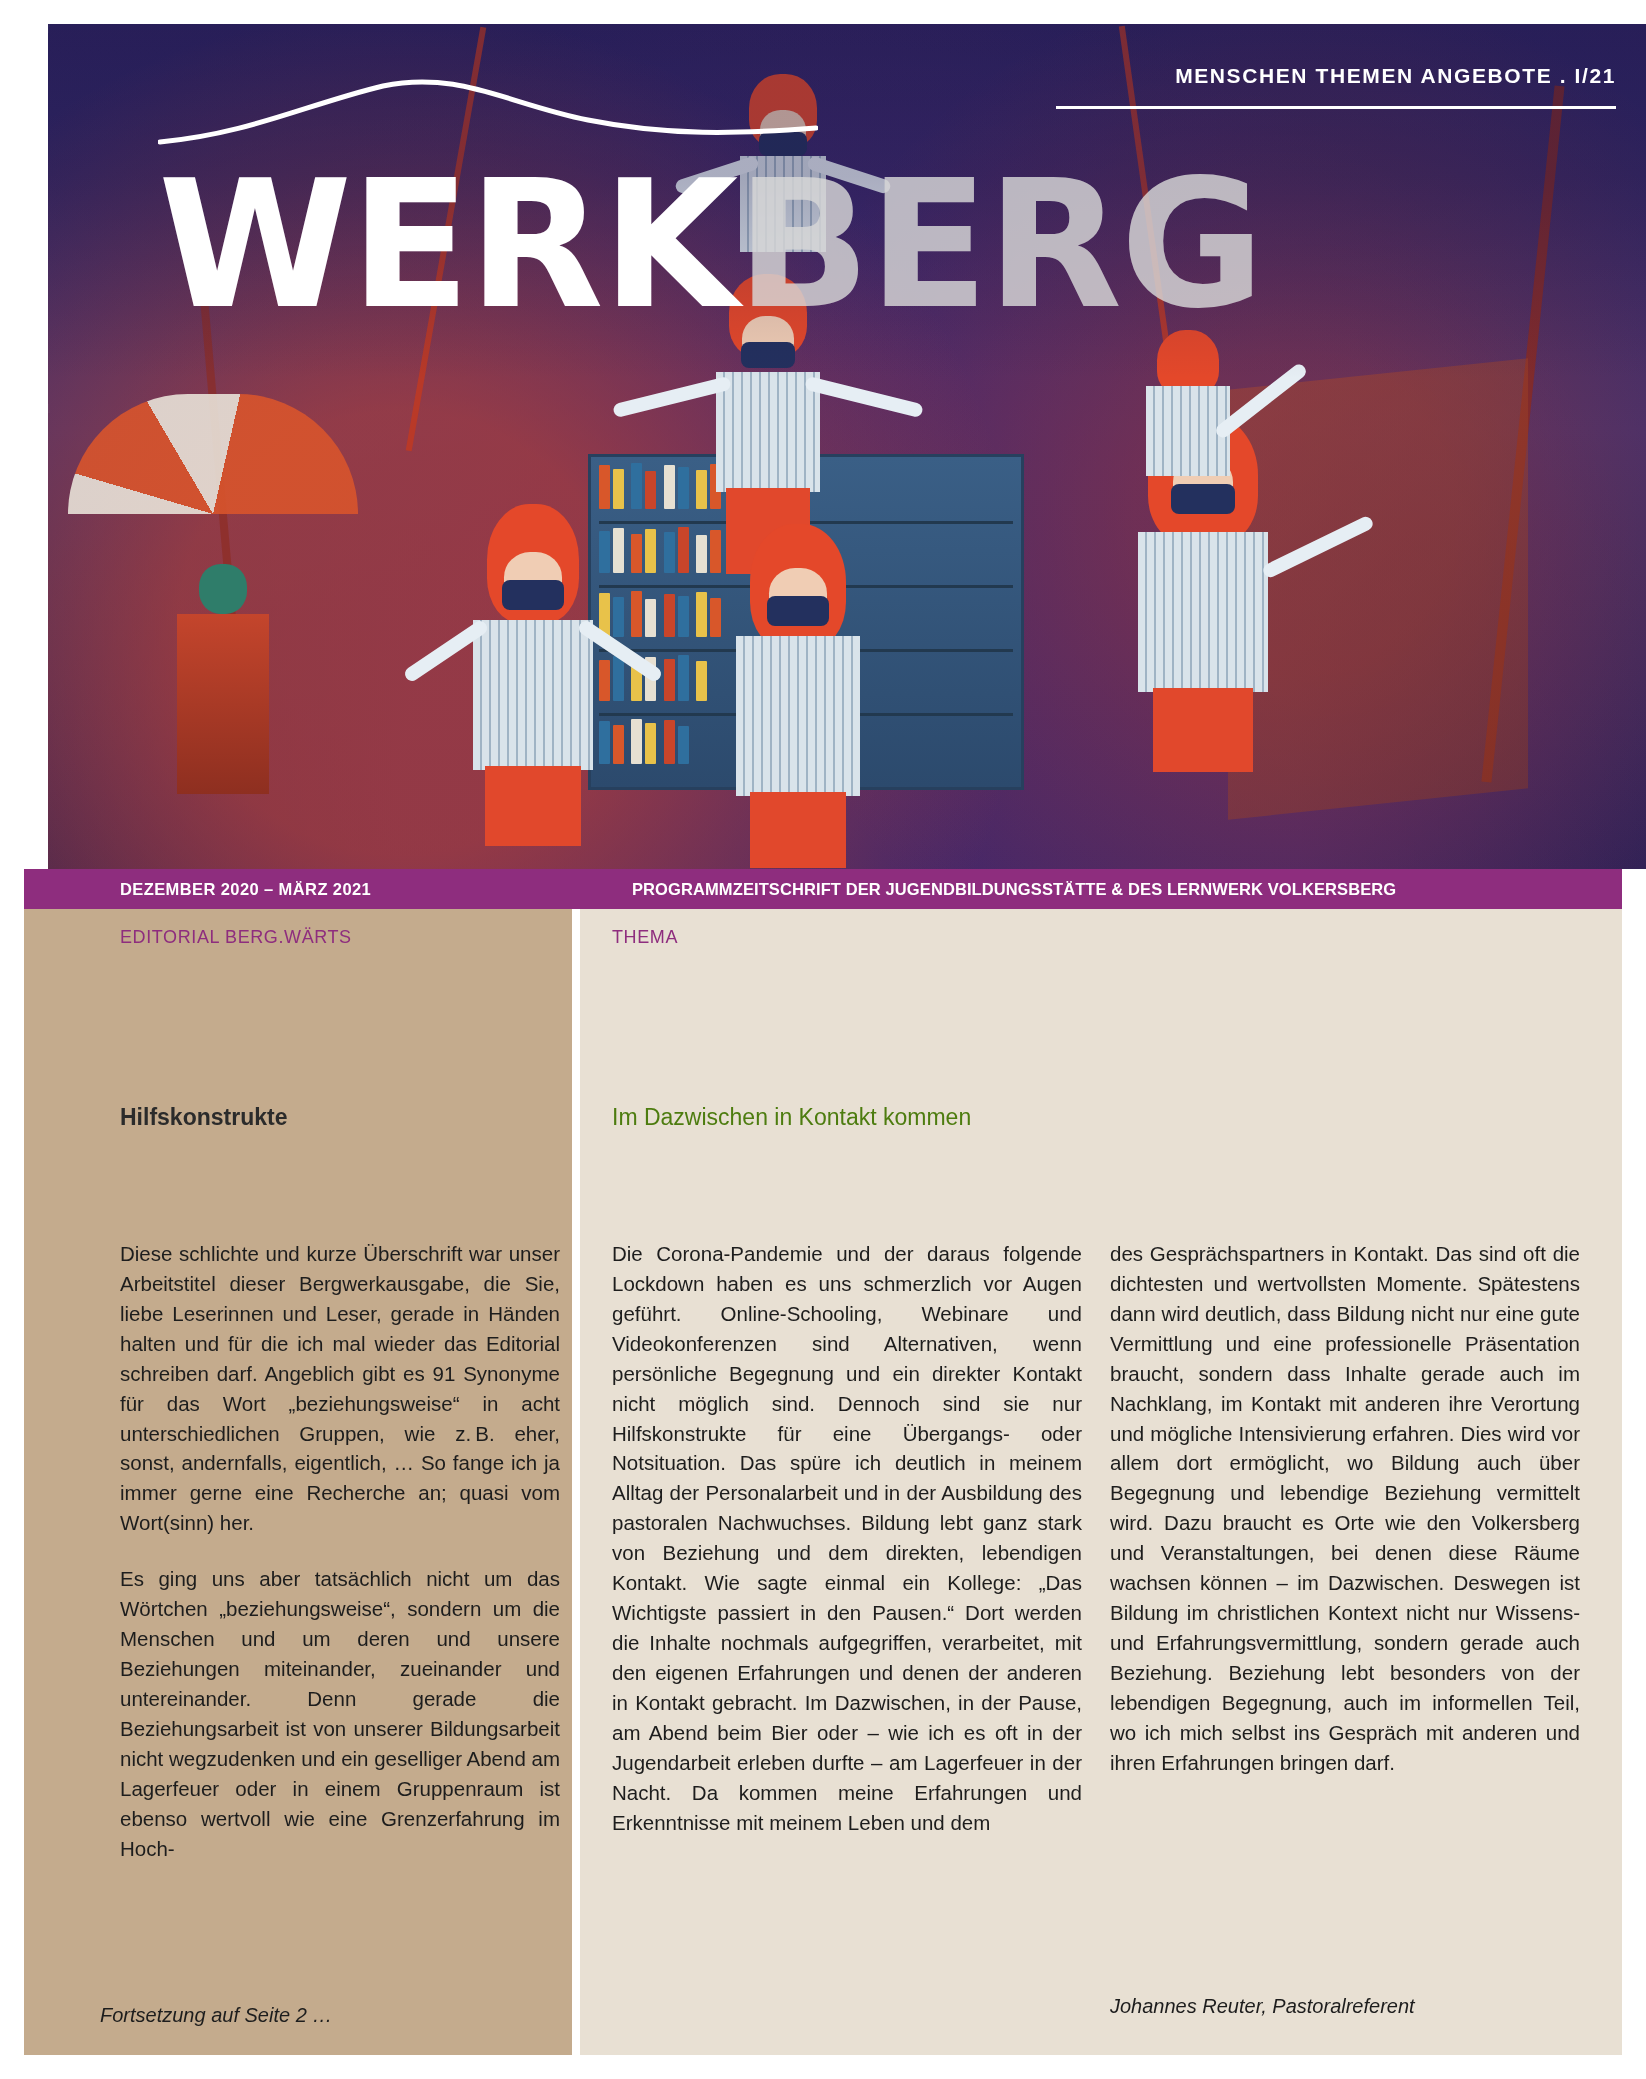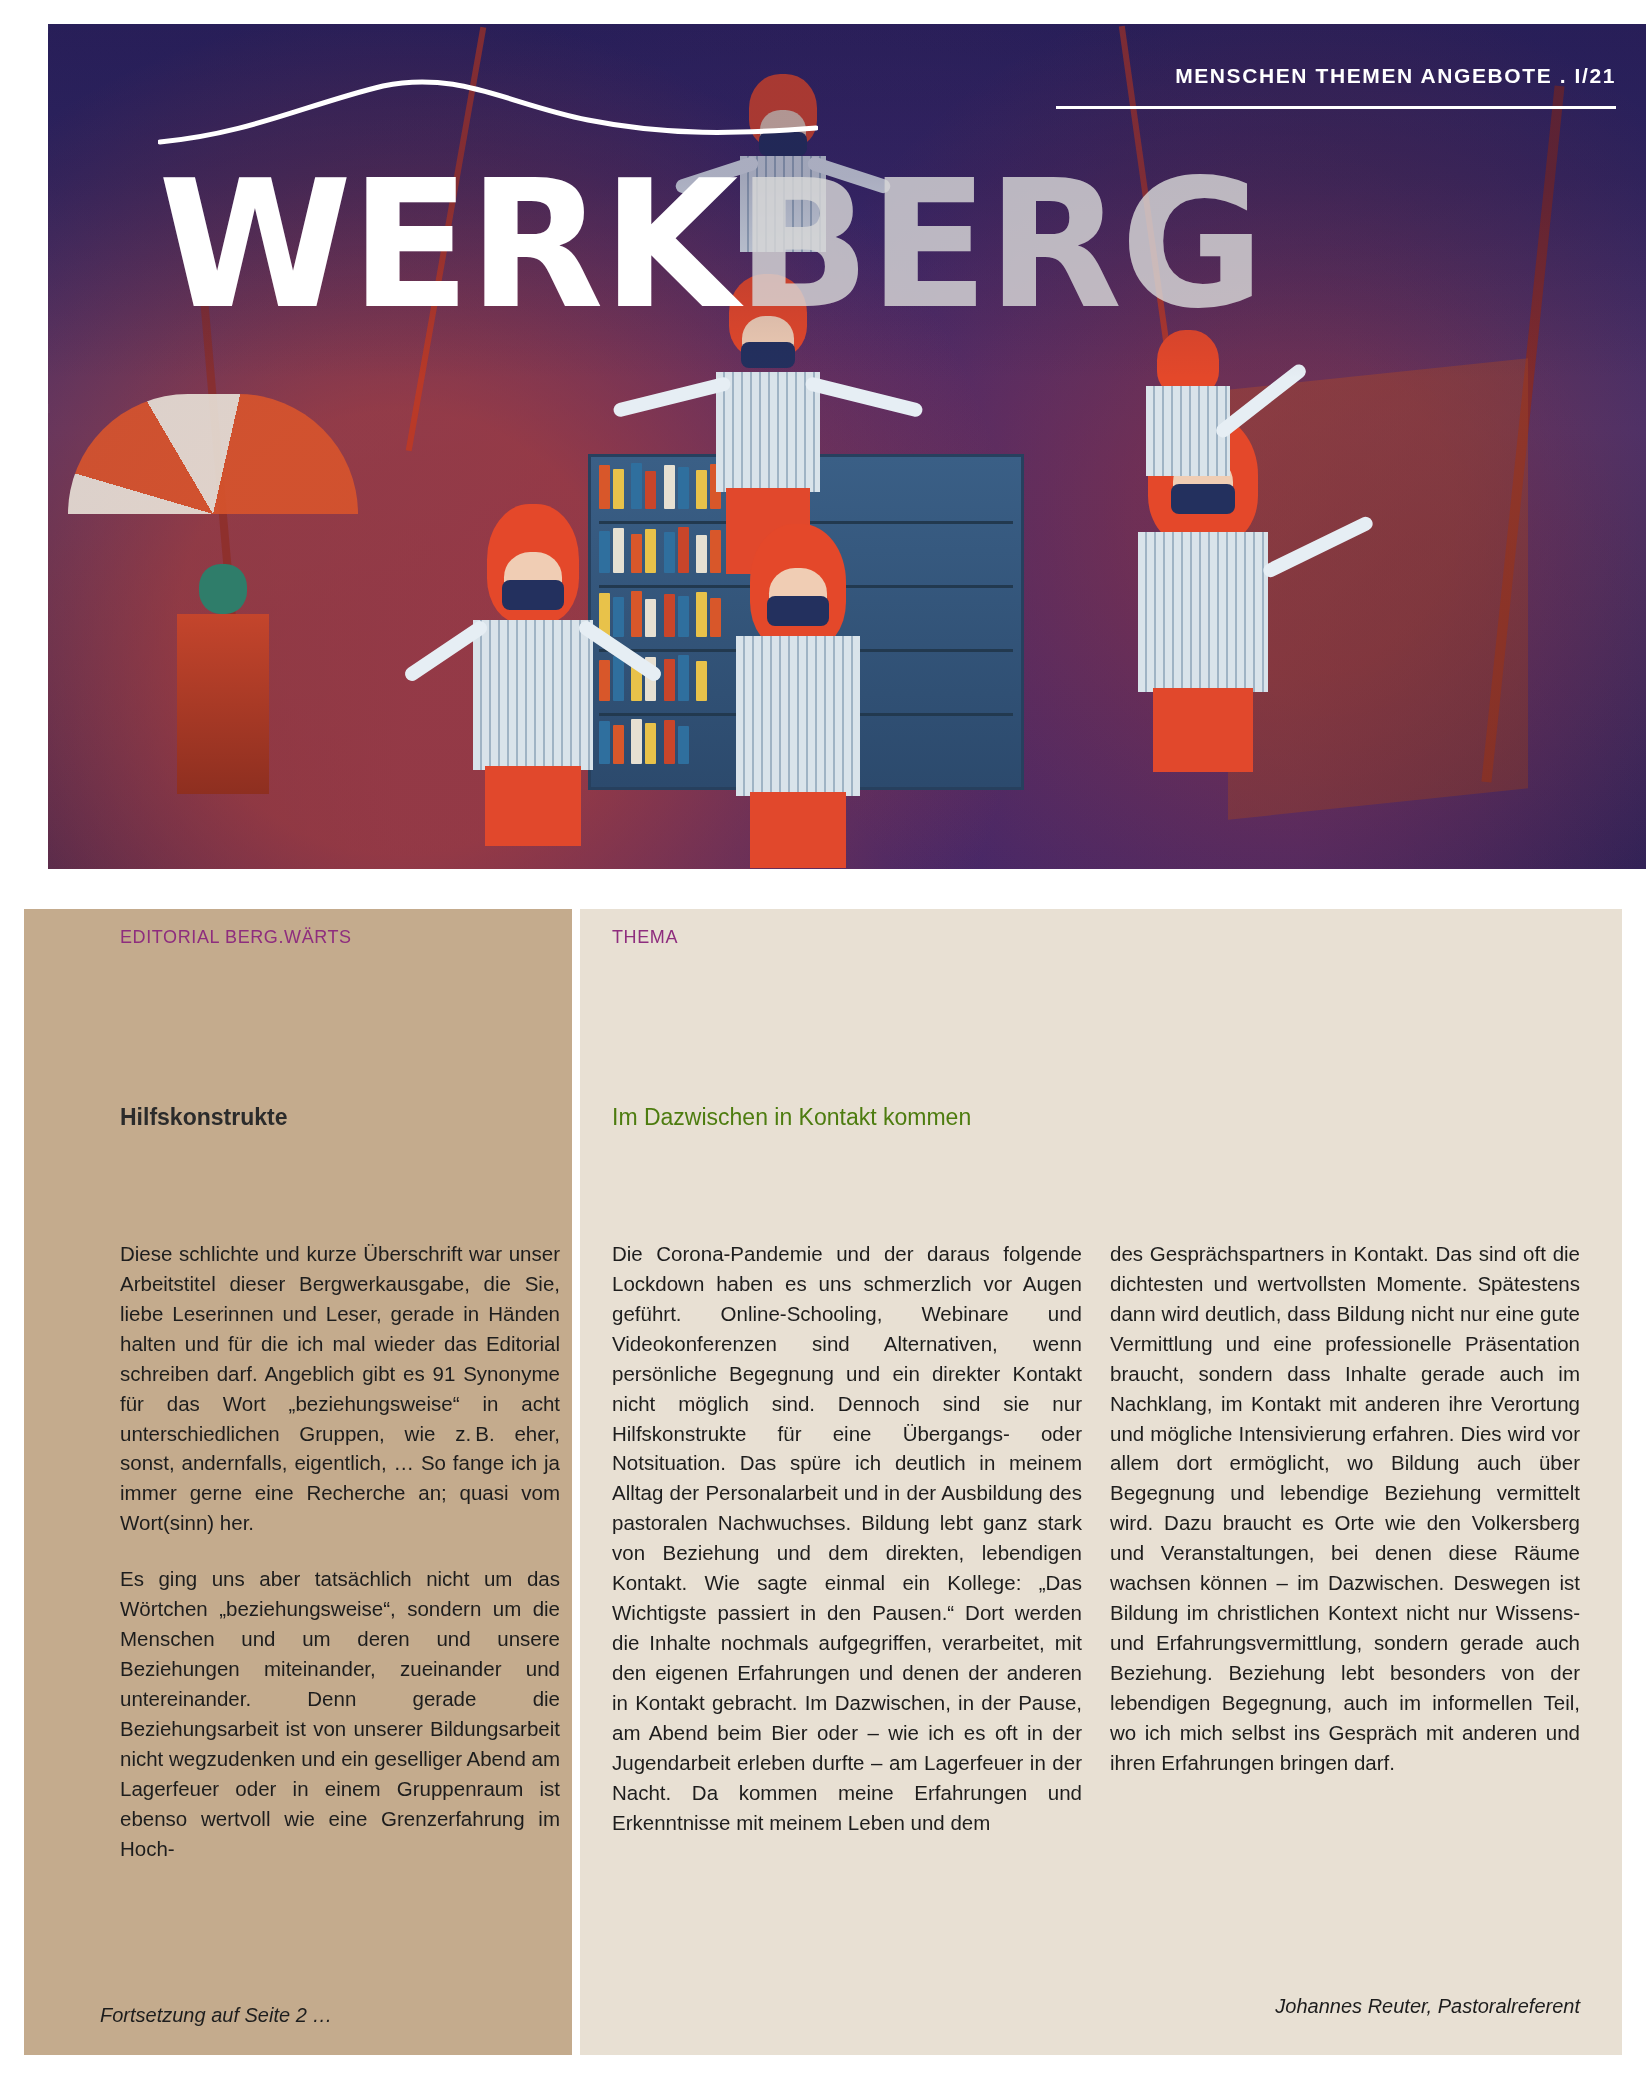--- a/index.html
+++ b/index.html
@@ -133,21 +133,21 @@
   .bodyL{position:absolute;left:96px;top:330px;width:440px;}
   .bodyL p{margin:0 0 26px 0;}
   .contL{
     position:absolute;right:32px;bottom:28px;width:440px;
     font-style:italic;font-size:20px;color:#1d1d1d;
   }
   .bodyC1{position:absolute;left:32px;top:330px;width:470px;}
   .bodyC2{position:absolute;left:530px;top:330px;width:470px;}
   .bodyC1 p,.bodyC2 p{margin:0 0 0 0;}
   .sig{
-    position:absolute;left:530px;top:1086px;width:470px;text-align:right;
+    position:absolute;left:530px;top:1086px;width:470px;text-align:left;
     font-style:italic;font-size:20px;color:#1d1d1d;
   }
   .hairline{position:absolute;left:572px;top:909px;width:8px;height:1146px;background:#ffffff;}
 </style>
 </head>
 <body>
 
 <div class="page">
 
   <div class="hero">
@@ -259,20 +259,24 @@
     </svg>
 
     <div class="kicker">MENSCHEN  THEMEN  ANGEBOTE  .  I/21</div>
     <div class="rule"></div>
 
     <div class="wordmark">
       <span class="w1">WERK</span><span class="w2">BERG</span>
     </div>
   </div>
 
+  <div class="bar">
+    <div class="left">DEZEMBER 2020 – MÄRZ 2021</div>
+    <div class="right">PROGRAMMZEITSCHRIFT DER JUGENDBILDUNGSSTÄTTE &amp; DES LERNWERK VOLKERSBERG</div>
+  </div>
 
   <div class="colL">
     <div class="label label-l">EDITORIAL BERG.WÄRTS</div>
     <div class="l-subhead">Hilfskonstrukte</div>
     <div class="body-col bodyL">
       <p>Diese schlichte und kurze Überschrift war unser Arbeitstitel dieser Bergwerkausgabe, die Sie, liebe Leserinnen und Leser, gerade in Händen halten und für die ich mal wieder das Editorial schreiben darf. Angeblich gibt es 91 Synonyme für das Wort „beziehungsweise“ in acht unterschiedlichen Gruppen, wie z. B. eher, sonst, andernfalls, eigentlich, … So fange ich ja immer gerne eine Recherche an; quasi vom Wort(sinn) her.</p>
       <p>Es ging uns aber tatsächlich nicht um das Wörtchen „beziehungsweise“, sondern um die Menschen und um deren und unsere Beziehungen miteinander, zueinander und untereinander. Denn gerade die Beziehungsarbeit ist von unserer Bildungsarbeit nicht wegzudenken und ein geselliger Abend am Lagerfeuer oder in einem Gruppenraum ist ebenso wertvoll wie eine Grenzerfahrung im Hoch-</p>
     </div>
     <div class="contL">Fortsetzung auf Seite 2 …</div>
   </div>

